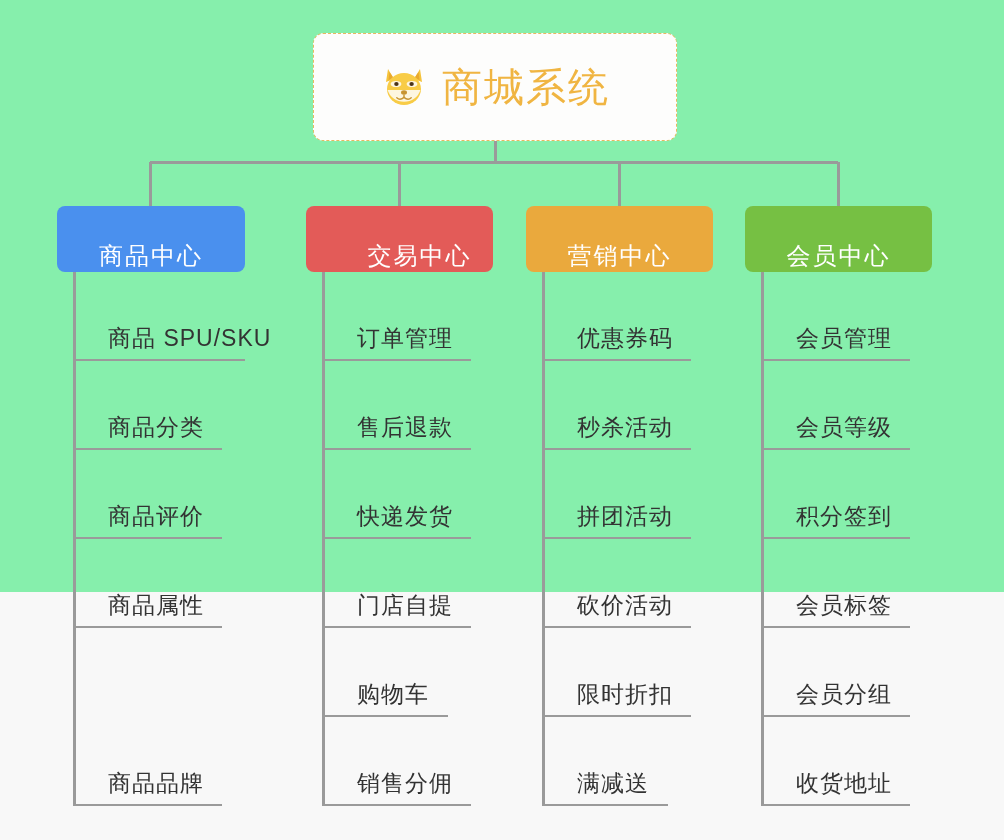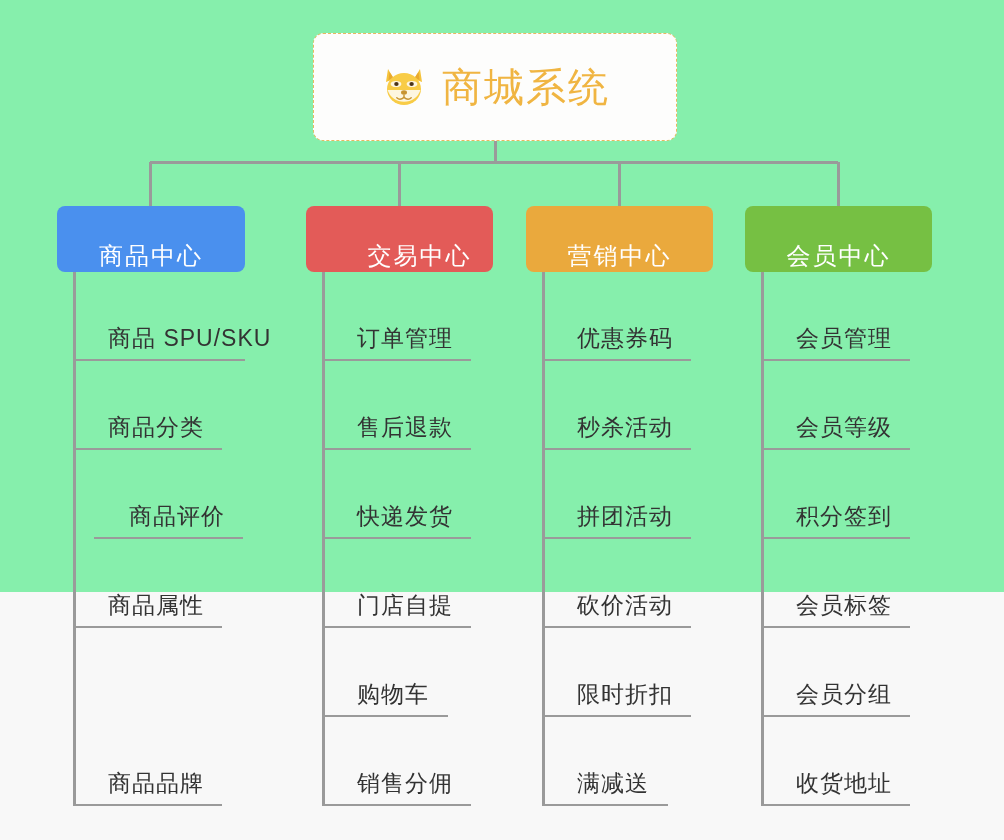--- a/index.html
+++ b/index.html
@@ -158,21 +158,21 @@
         <div class="items" style="height: 534px;">
           <div class="spine" style="left: 16px; height: 534px; background: rgb(154, 154, 154);"></div>
           <div class="item" style="top: 0px; left: 16px; width: 172px;">
             <span class="item-label">商品 SPU/SKU</span>
             <div class="item-rule" style="width: 172px; background: rgb(154, 154, 154);"></div>
           </div>
           <div class="item" style="top: 89px; left: 16px; width: 172px;">
             <span class="item-label">商品分类</span>
             <div class="item-rule" style="width: 149px; background: rgb(154, 154, 154);"></div>
           </div>
-          <div class="item" style="top: 178px; left: 16px; width: 172px; margin-left: 21px;">
+          <div class="item" style="top: 178px; left: 16px; width: 172px;">
             <span class="item-label">商品评价</span>
             <div class="item-rule" style="width: 149px; background: rgb(154, 154, 154);"></div>
           </div>
           <div class="item" style="top: 267px; left: 16px; width: 172px;">
             <span class="item-label">商品属性</span>
             <div class="item-rule" style="width: 149px; background: rgb(154, 154, 154);"></div>
           </div>
           <div class="item" style="top: 445px; left: 16px; width: 172px;">
             <span class="item-label">商品品牌</span>
             <div class="item-rule" style="width: 149px; background: rgb(154, 154, 154);"></div>

